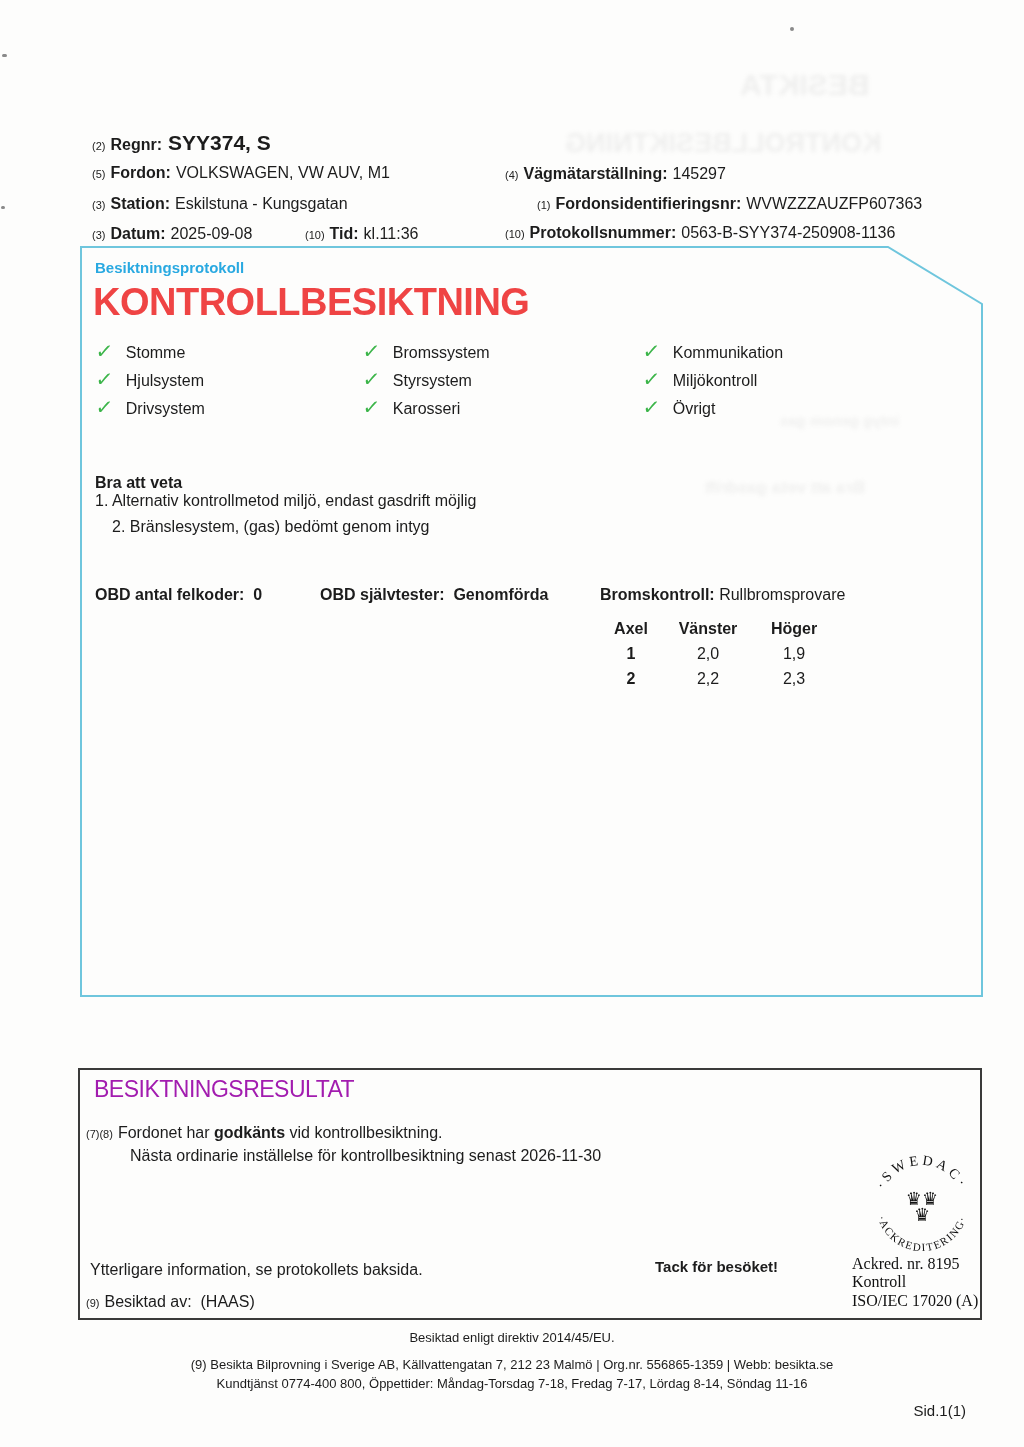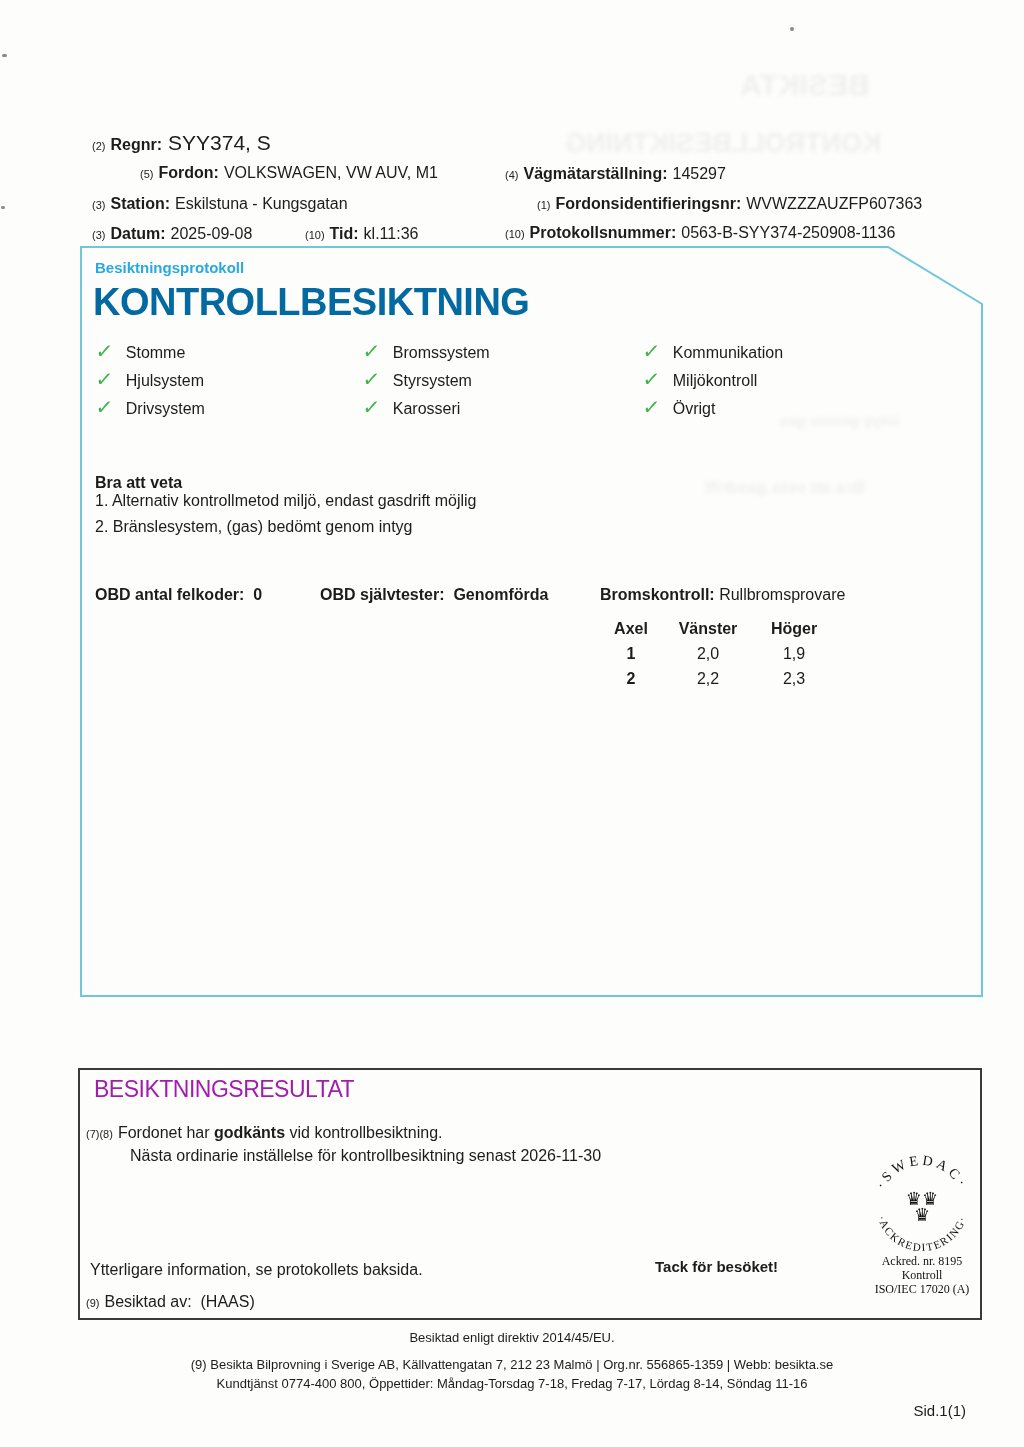--- a/index.html
+++ b/index.html
@@ -15,28 +15,28 @@
     font-size:42px;font-weight:bold;letter-spacing:-1px;
     background:linear-gradient(180deg,#4db7e8 0%,#2d9fd6 85%);
     -webkit-background-clip:text;background-clip:text;color:transparent;
     line-height:1;
   }
   .logo-tag{font-size:14px;font-weight:bold;letter-spacing:9px;color:#35a8df;}
   
   .ref{font-size:11px;color:#222;margin-right:5px;}
   .flabel{font-weight:bold;font-size:16px;}
   .fvalue{font-size:16px;margin-left:5px;}
-  .fvalue-big{font-size:21px;font-weight:normal;margin-left:6px;margin-top:36px;}
+  .fvalue-big{font-size:21px;font-weight:bold;margin-left:6px;margin-top:36px;}
   .hrow{white-space:nowrap;}
   
   .box2{
     border:2px solid #3a3a3a;
   }
   .kicker{color:#29a9e1;font-weight:bold;font-size:15px;}
-  .big-title{color:#0369a1;font-weight:bold;font-size:38px;letter-spacing:-0.5px;line-height:1;}
+  .big-title{color:#ef4444;font-weight:bold;font-size:38px;letter-spacing:-0.5px;line-height:1;}
   .result-title{color:#a21caf;font-weight:normal;font-size:23px;letter-spacing:-0.5px;line-height:1;}
   .check-item{display:flex;align-items:baseline;gap:13px;white-space:nowrap;}
   .check-glyph{color:#3cb54a;font-weight:bold;font-size:20px;transform:skewX(-8deg);}
   .check-label{font-size:16px;}
   .notes-title{font-weight:bold;font-size:16px;margin-top:8px;}
   .note-line{font-size:16px;}
   .obd{font-size:16px;white-space:nowrap;}
   .obd b{font-weight:bold;}
   .broms-table{
     display:grid;grid-template-columns:62px 92px 80px;
@@ -64,21 +64,21 @@
 
   <div class="abs ghost" style="left:740px;top:68px;font-size:30px;">BESIKTA</div>
   <div class="abs ghost" style="left:565px;top:128px;font-size:27px;">KONTROLLBESIKTNING</div>
   <div class="abs ghost" style="left:780px;top:412px;font-size:15px;">intyg genom gas</div>
   <div class="abs ghost" style="left:705px;top:478px;font-size:17px;">Bra att veta gasdrift</div>
 
 
   <div class="abs hrow" style="left:92px;top:131px;">
     <span class="ref">(2)</span><span class="flabel">Regnr:</span><span class="fvalue-big">SYY374, S</span>
   </div>
-  <div class="abs hrow" style="left:92px;top:164px;margin-left:48px;">
+  <div class="abs hrow" style="left:92px;top:164px;">
     <span class="ref">(5)</span><span class="flabel">Fordon:</span><span class="fvalue">VOLKSWAGEN, VW  AUV, M1</span>
   </div>
   <div class="abs hrow" style="left:92px;top:195px;">
     <span class="ref">(3)</span><span class="flabel">Station:</span><span class="fvalue">Eskilstuna - Kungsgatan</span>
   </div>
   <div class="abs hrow" style="left:92px;top:225px;">
     <span class="ref">(3)</span><span class="flabel">Datum:</span><span class="fvalue">2025-09-08</span>
   </div>
   <div class="abs hrow" style="left:305px;top:225px;">
     <span class="ref">(10)</span><span class="flabel">Tid:</span><span class="fvalue">kl.11:36</span>
@@ -133,21 +133,21 @@
     <span class="check-glyph">✓</span>
       <span class="check-label">Miljökontroll</span>
   </div>
   <div class="abs check-item" style="left:643px;top:395px;">
     <span class="check-glyph">✓</span>
       <span class="check-label">Övrigt</span>
   </div>
 
   <div class="abs notes-title" style="left:95px;top:466px;">Bra att veta</div>
   <div class="abs note-line" style="left:95px;top:492px;">1. Alternativ kontrollmetod miljö, endast gasdrift möjlig</div>
-  <div class="abs note-line" style="left:95px;top:518px;">2. Bränslesystem, (gas) bedömt genom intyg</div>
+  <div class="abs note-line" style="left:112px;top:518px;">2. Bränslesystem, (gas) bedömt genom intyg</div>
 
   <div class="abs obd" style="left:95px;top:586px;">
     <b>OBD antal felkoder:</b>&nbsp;&nbsp;<b>0</b>
   </div>
   <div class="abs obd" style="left:320px;top:586px;">
     <b>OBD självtester:</b>&nbsp;&nbsp;<b>Genomförda</b>
   </div>
   <div class="abs obd" style="left:600px;top:586px;">
     <b>Bromskontroll:</b> <span>Rullbromsprovare</span>
   </div>
@@ -179,21 +179,21 @@
     </defs>
     <text font-size="14" letter-spacing="3.5" fill="#111" font-family="Liberation Serif, DejaVu Serif, serif" text-anchor="middle">
       <textPath href="#arcTop" startOffset="50%">·SWEDAC·</textPath>
     </text>
     <text font-size="11" letter-spacing="1.5" fill="#111" font-family="Liberation Serif, DejaVu Serif, serif" text-anchor="middle">
       <textPath href="#arcBot" startOffset="50%">·ACKREDITERING·</textPath>
     </text>
     <text x="60" y="50" font-size="18" text-anchor="middle" fill="#111">♛♛</text>
     <text x="60" y="66" font-size="18" text-anchor="middle" fill="#111">♛</text>
   </svg>
-  <div class="abs small-serif" style="left:852px;top:1255px;width:140px;text-align:center;font-size:12px;line-height:1.15;">
+  <div class="abs small-serif" style="left:852px;top:1255px;width:140px;text-align:left;font-size:16px;line-height:1.15;">
     <div>Ackred. nr. 8195</div>
     <div>Kontroll</div>
     <div>ISO/IEC 17020 (A)</div>
   </div>
 
   <div class="abs" style="left:90px;top:1261px;font-size:16px;">Ytterligare information, se protokollets baksida.</div>
   <div class="abs thanks" style="left:655px;top:1258px;">Tack för besöket!</div>
   <div class="abs" style="left:86px;top:1293px;font-size:16px;white-space:nowrap;">
     <span class="ref">(9)</span><span>Besiktad av:</span>&nbsp;&nbsp;<span>(HAAS)</span>
   </div>

